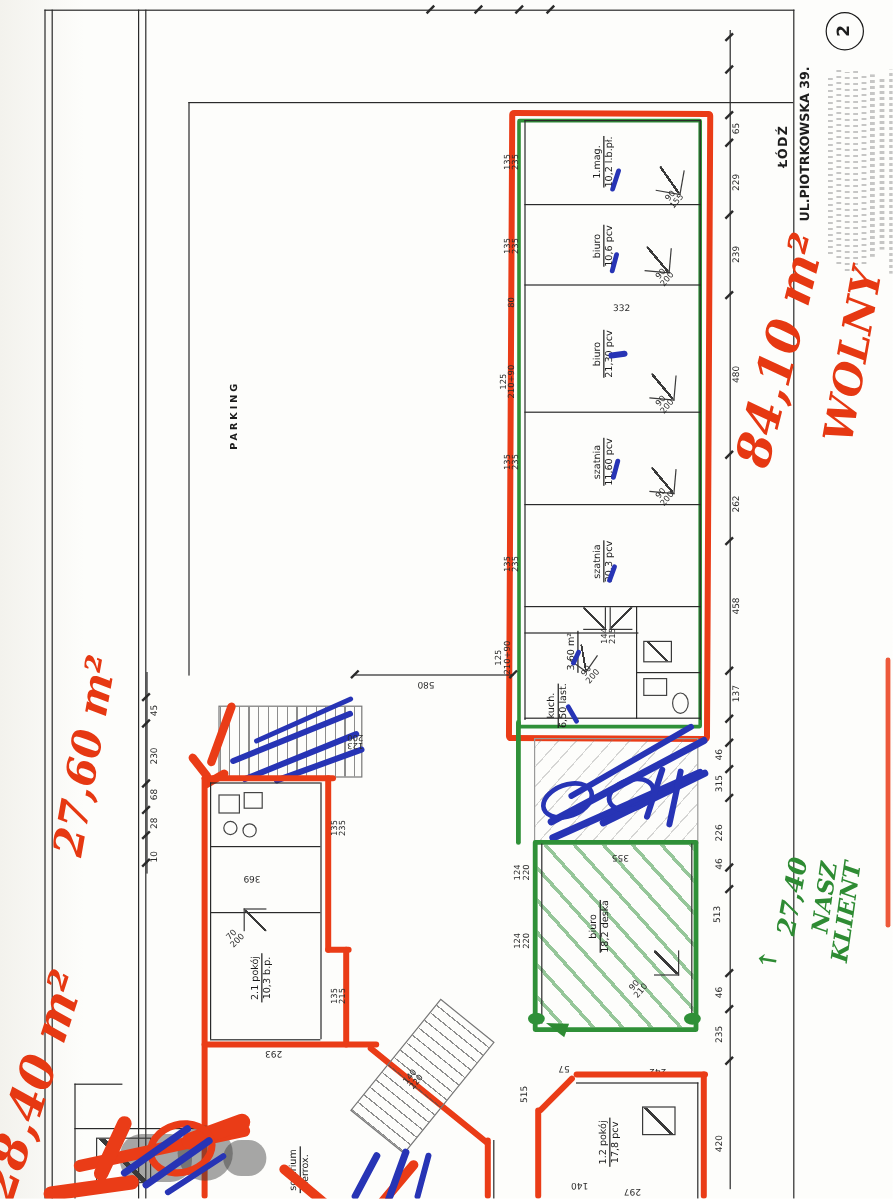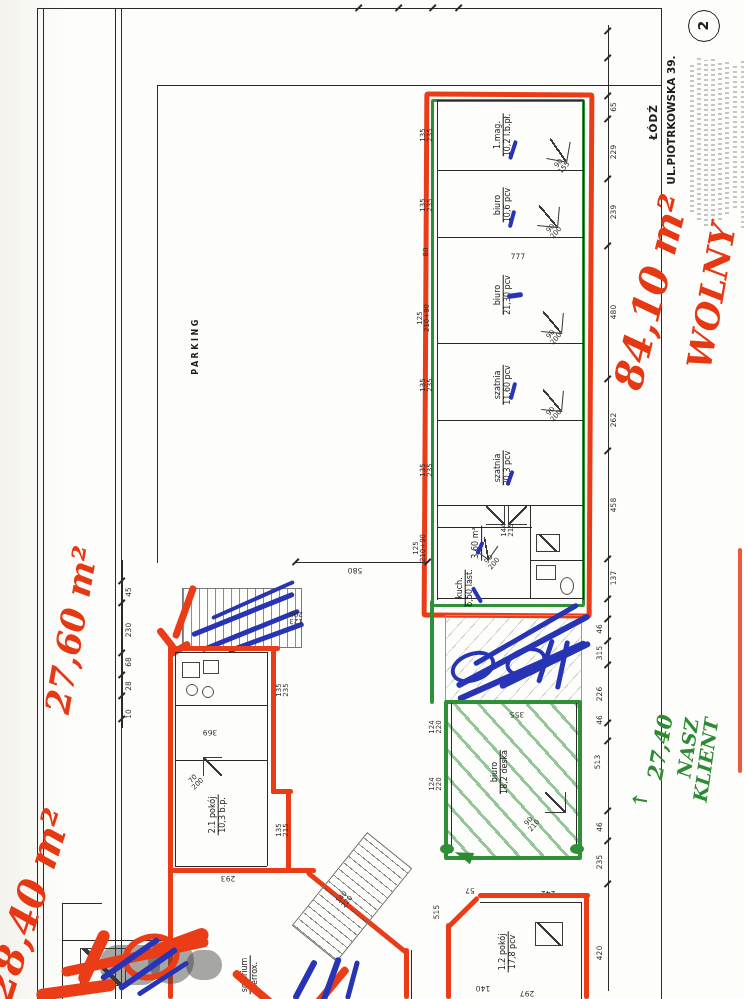--- a/index.html
+++ b/index.html
@@ -151,21 +151,21 @@
     <span class="nm">szatnia</span>
     <span class="ar">20,3 pcv</span>
   </div>
   <div class="c plan" style="left:477px;top:543px;--r:-90deg">
     <span class="nm">3,60 m²</span>
   </div>
   <div class="c plan" style="left:465px;top:588px;--r:-90deg">
     <span class="nm">kuch.</span>
     <span class="ar">6,50 last.</span>
   </div>
-  <div class="c dim" style="left:518px;top:257px">777</div>
+  <div class="c dim" style="left:518px;top:257px">332</div>
 
   <div class="tri" style="left:548px;top:140px;width:20px;height:20px;--r:10deg"></div>
   <div class="c dim2" style="left:562px;top:166px;--r:-50deg">
     <span>90</span>
     <span>155</span>
   </div>
   <div class="tri" style="left:538px;top:206px;width:20px;height:20px;--r:5deg"></div>
   <div class="c dim2" style="left:554px;top:231px;--r:-50deg">
     <span>90</span>
     <span>200</span>

